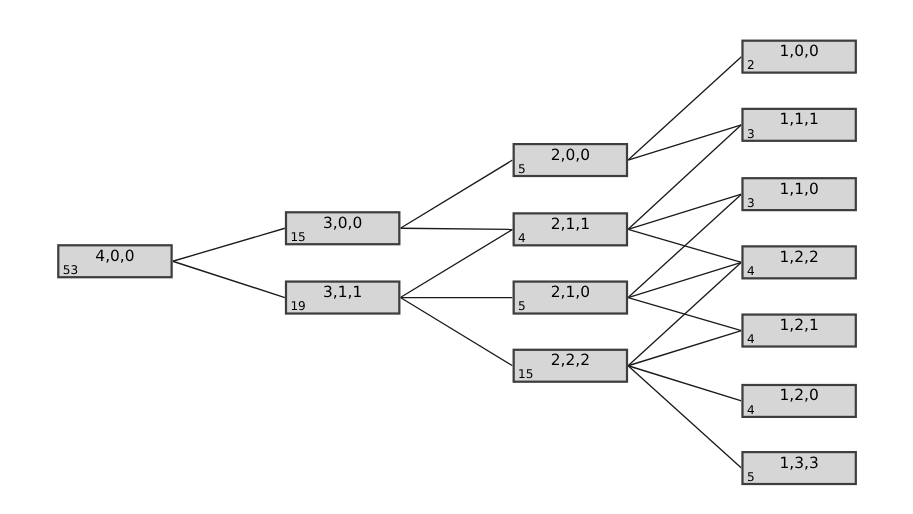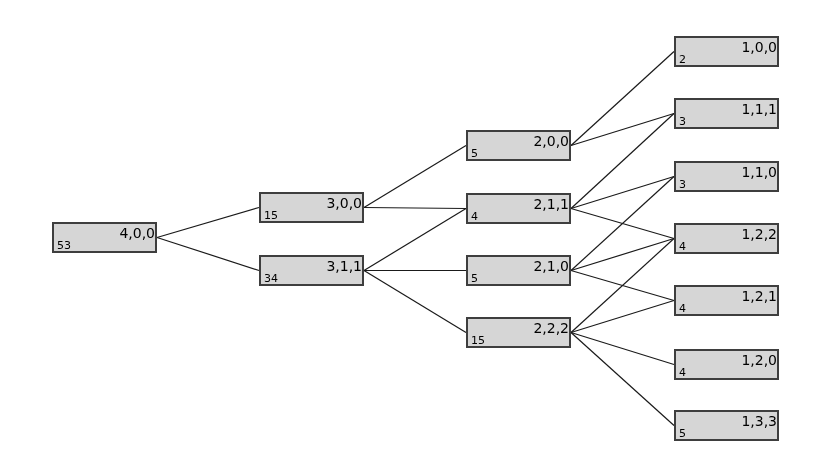--- a/index.html
+++ b/index.html
@@ -35,21 +35,21 @@
     width: 105px;
     height: 31px;
     background: #d6d6d6;
     border: 2px solid #3e3e3e;
   }
   .node .label {
     position: absolute;
     left: 0;
     right: 0;
     top: 2px;
-    text-align: right;
+    text-align: center;
     font-size: 14px;
     line-height: 15px;
     color: #000000;
     white-space: nowrap;
   }
   .node .count {
     position: absolute;
     left: 3px;
     bottom: 0px;
     font-size: 11px;
@@ -86,21 +86,21 @@
   <div class="nodes-layer">
       <div class="node" style="left: 52px; top: 222px; background: rgb(214, 214, 214); border-color: rgb(62, 62, 62);">
         <span class="count">53</span>
         <span class="label">4,0,0</span>
       </div>
       <div class="node" style="left: 259px; top: 192px; background: rgb(214, 214, 214); border-color: rgb(62, 62, 62);">
         <span class="count">15</span>
         <span class="label">3,0,0</span>
       </div>
       <div class="node" style="left: 259px; top: 255px; background: rgb(214, 214, 214); border-color: rgb(62, 62, 62);">
-        <span class="count">34</span>
+        <span class="count">19</span>
         <span class="label">3,1,1</span>
       </div>
       <div class="node" style="left: 466px; top: 130px; background: rgb(214, 214, 214); border-color: rgb(62, 62, 62);">
         <span class="count">5</span>
         <span class="label">2,0,0</span>
       </div>
       <div class="node" style="left: 466px; top: 193px; background: rgb(214, 214, 214); border-color: rgb(62, 62, 62);">
         <span class="count">4</span>
         <span class="label">2,1,1</span>
       </div>

